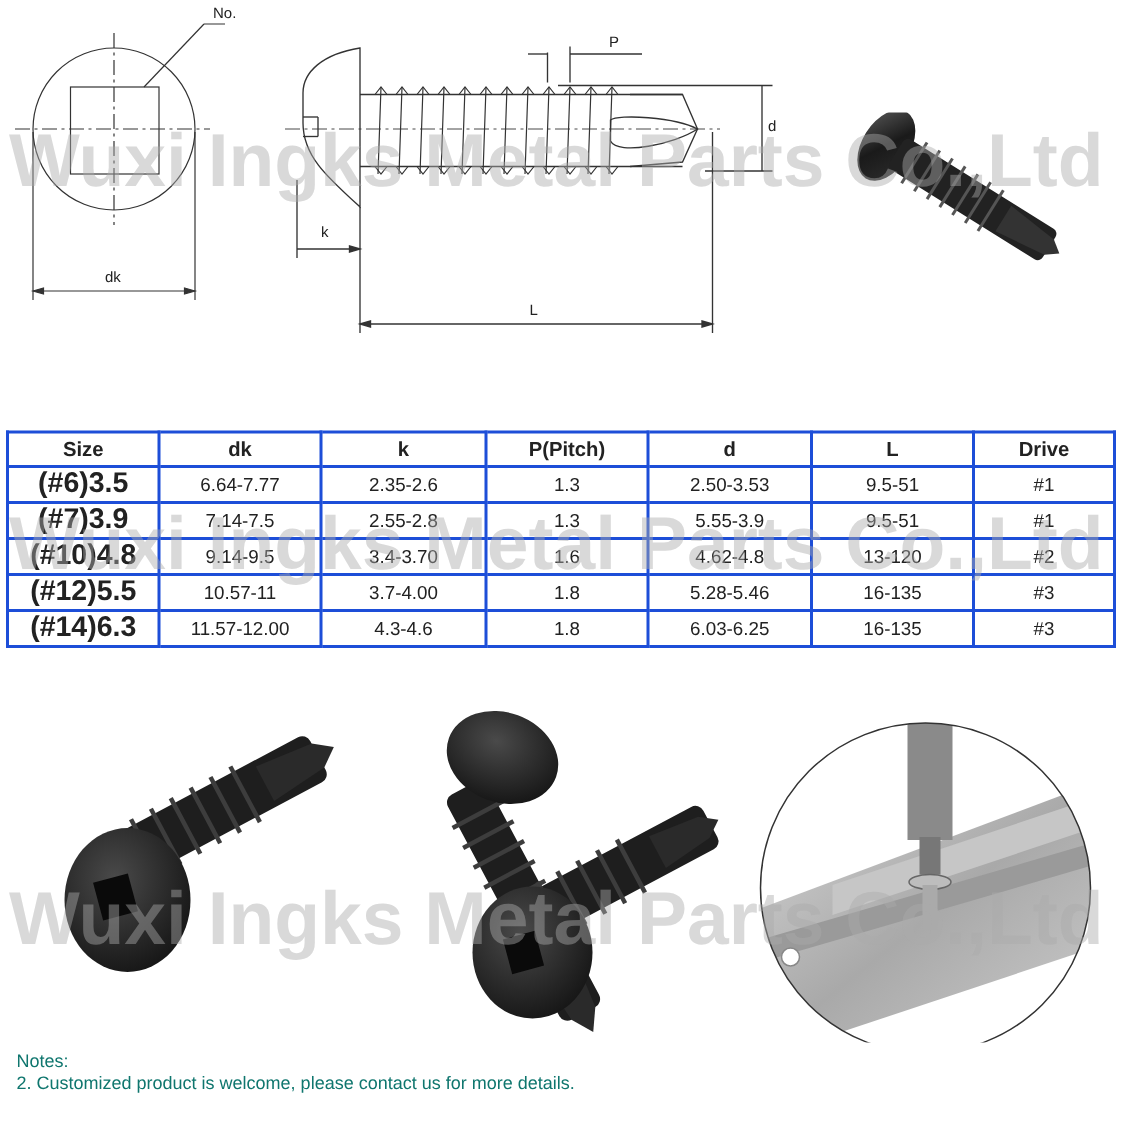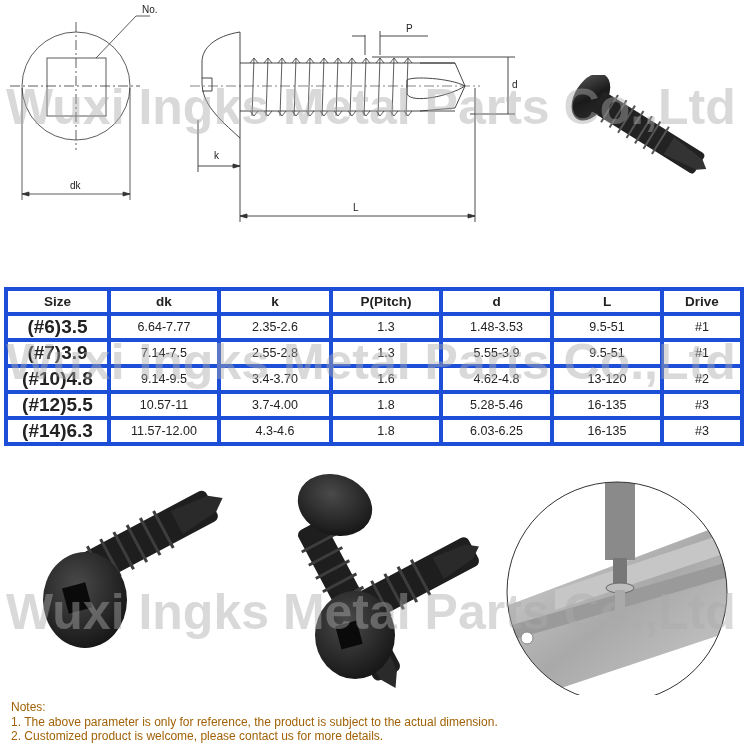--- a/index.html
+++ b/index.html
@@ -1,24 +1,24 @@
 <!DOCTYPE html>
 <html><head>
 <meta charset="utf-8">
 <style>
   html,body{margin:0;padding:0;background:#fff;}
   body{width:750px;height:750px;position:relative;overflow:hidden;font-family:"Liberation Sans",sans-serif;color:#222;}
   .abs{position:absolute;}
   svg{display:block;}
   .wm{position:absolute;left:0;width:750px;font-family:"Liberation Sans",sans-serif;font-weight:bold;font-size:50px;color:rgba(170,170,170,0.45);white-space:nowrap;letter-spacing:0px;pointer-events:none;z-index:5;}
   table.spec{position:absolute;left:4px;top:287px;width:740px;border-collapse:collapse;font-size:12.5px;z-index:2;}
-  table.spec th,table.spec td{border:4px solid #1d4ed8;text-align:center;height:21px;padding:0;}
+  table.spec th,table.spec td{border:2px solid #1d4ed8;text-align:center;height:21px;padding:0;}
   table.spec th{font-weight:bold;font-size:13.5px;height:21px;}
   table.spec td.size{font-weight:bold;font-size:19px;}
-  .notes{position:absolute;left:11px;top:700px;font-size:12px;line-height:14.5px;color:#a16207;}
+  .notes{position:absolute;left:11px;top:700px;font-size:12px;line-height:14.5px;color:#0f766e;}
 </style>
 </head>
 <body>
 
 <div class="abs" style="left:0;top:0;width:150px;height:215px;">
   <svg width="150" height="215" viewBox="0 0 150 215">
     <g stroke="#333" fill="none" stroke-width="0.8">
       <circle cx="76" cy="86" r="54"></circle>
       <rect x="47" y="58" width="59" height="58"></rect>
       <line x1="76" y1="22" x2="76" y2="150" stroke-dasharray="10,3,2,3"></line>
@@ -122,21 +122,21 @@
       <th style="width:106px">L</th>
       <th>Drive</th>
     </tr>
   </thead>
   <tbody>
     <tr>
       <td class="size">(#6)3.5</td>
       <td>6.64-7.77</td>
       <td>2.35-2.6</td>
       <td>1.3</td>
-      <td>1.48-3.53</td>
+      <td>2.50-3.53</td>
       <td>9.5-51</td>
       <td>#1</td>
     </tr>
     <tr>
       <td class="size">(#7)3.9</td>
       <td>7.14-7.5</td>
       <td>2.55-2.8</td>
       <td>1.3</td>
       <td>5.55-3.9</td>
       <td>9.5-51</td>
@@ -253,15 +253,14 @@
     <circle cx="122" cy="112" r="110" fill="none" stroke="#333" stroke-width="1"></circle>
   </svg>
 </div>
 
 <div class="wm" style="top:78px;left:6px;">Wuxi Ingks Metal Parts Co.,Ltd</div>
 <div class="wm" style="top:333px;left:6px;">Wuxi Ingks Metal Parts Co.,Ltd</div>
 <div class="wm" style="top:583px;left:6px;">Wuxi Ingks Metal Parts Co.,Ltd</div>
 
 <div class="notes">
   <div>Notes:</div>
-  <div>1. The above parameter is only for reference, the product is subject to the actual dimension.</div>
   <div>2. Customized product is welcome, please contact us for more details.</div>
 </div>
 
 </body></html>

